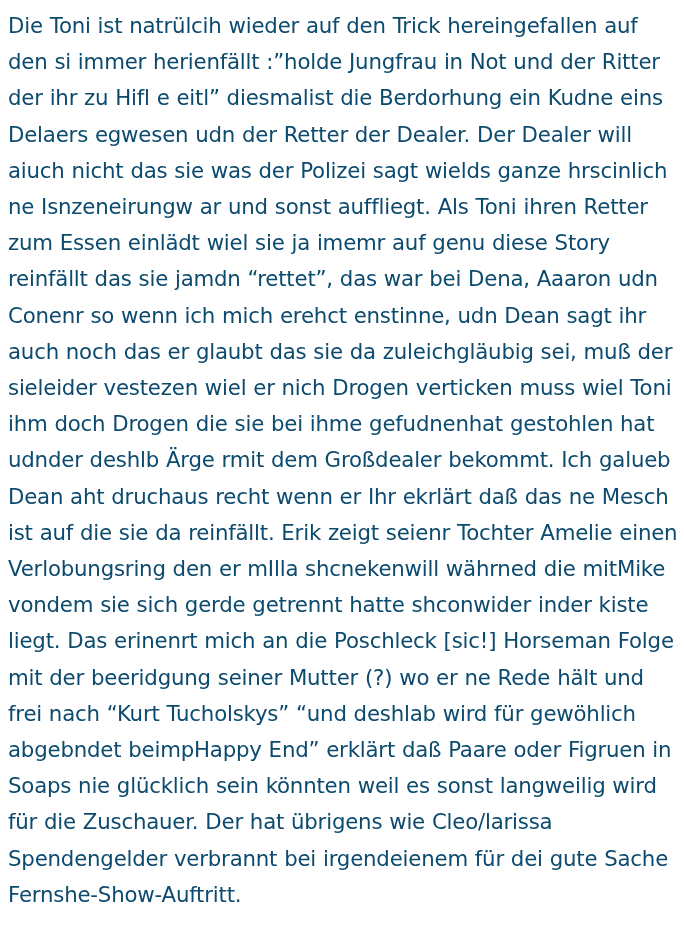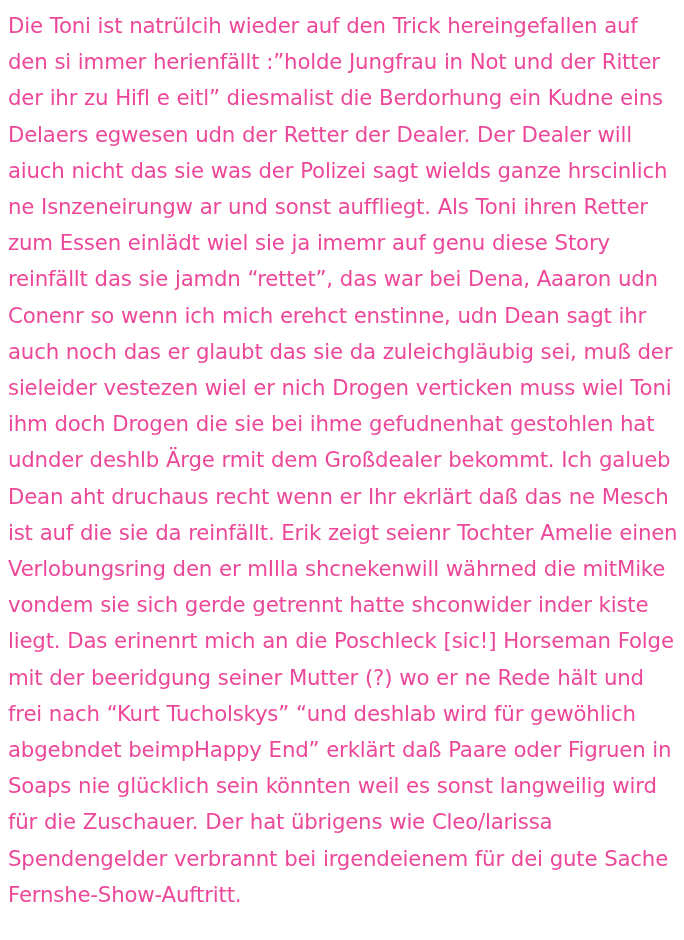--- a/index.html
+++ b/index.html
@@ -21,21 +21,21 @@
     padding: 8px 6px 6px 8px;
     background: #ffffff;
   }
   .body-text {
     font-family: "DejaVu Sans", sans-serif;
     font-size: 21.3px;
     line-height: 36.2px;
     letter-spacing: -0.2px;
     word-spacing: 0.3px;
     text-align: left;
-    color: #ec4899;
+    color: #0c4a6e;
     white-space: pre-wrap;
     font-weight: 400;
   }
 </style>
 </head>
 <body>
 
 <div class="page">
   <div class="body-text">Die Toni ist natrülcih wieder auf den Trick hereingefallen auf den si immer herienfällt :”holde Jungfrau in Not und der Ritter der ihr zu Hifl e eitl” diesmalist die Berdorhung ein Kudne eins Delaers egwesen udn der Retter der Dealer. Der Dealer will aiuch nicht das sie was der Polizei sagt wields ganze hrscinlich ne Isnzeneirungw ar und sonst auffliegt. Als Toni ihren Retter zum Essen einlädt wiel sie ja imemr auf genu diese Story reinfällt das sie jamdn “rettet”, das war bei Dena, Aaaron udn Conenr so wenn ich mich erehct enstinne, udn Dean sagt ihr auch noch das er glaubt das sie da zuleichgläubig sei, muß der sieleider vestezen wiel er nich Drogen verticken muss wiel Toni ihm doch Drogen die sie bei ihme gefudnenhat gestohlen hat udnder deshlb Ärge rmit dem Großdealer bekommt. Ich galueb Dean aht druchaus recht wenn er Ihr ekrlärt daß das ne Mesch ist auf die sie da reinfällt. Erik zeigt seienr Tochter Amelie einen Verlobungsring den er mIlla shcnekenwill währned die mitMike vondem sie sich gerde getrennt hatte shconwider inder kiste liegt. Das erinenrt mich an die Poschleck [sic!] Horseman Folge mit der beeridgung seiner Mutter (?) wo er ne Rede hält und frei nach “Kurt Tucholskys” “und deshlab wird für gewöhlich abgebndet beimpHappy End” erklärt daß Paare oder Figruen in Soaps nie glücklich sein könnten weil es sonst langweilig wird für die Zuschauer. Der hat übrigens wie Cleo/larissa Spendengelder verbrannt bei irgendeienem für dei gute Sache Fernshe-Show-Auftritt.</div>
 </div>

